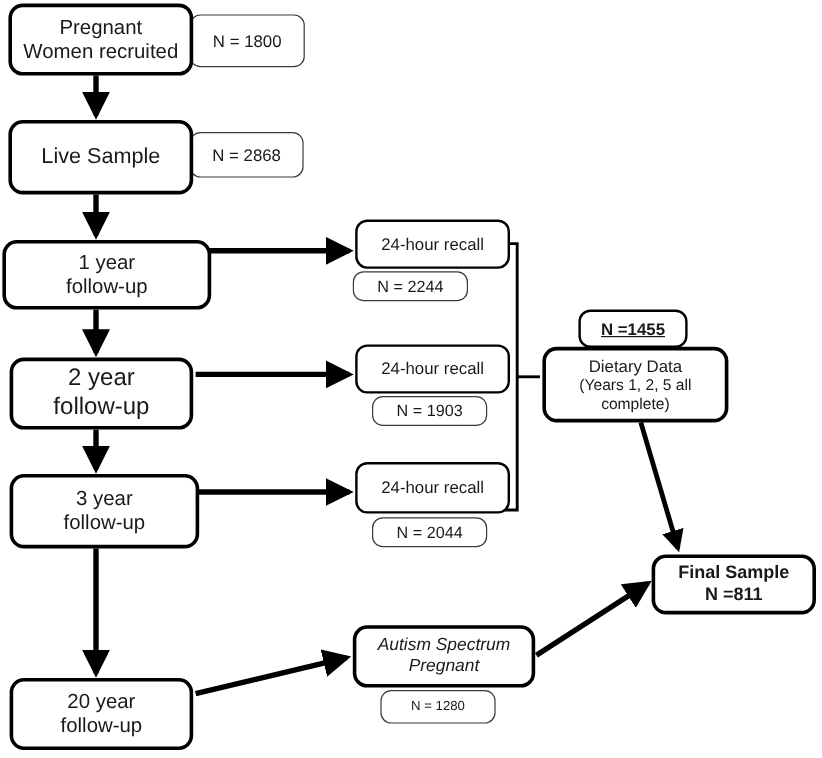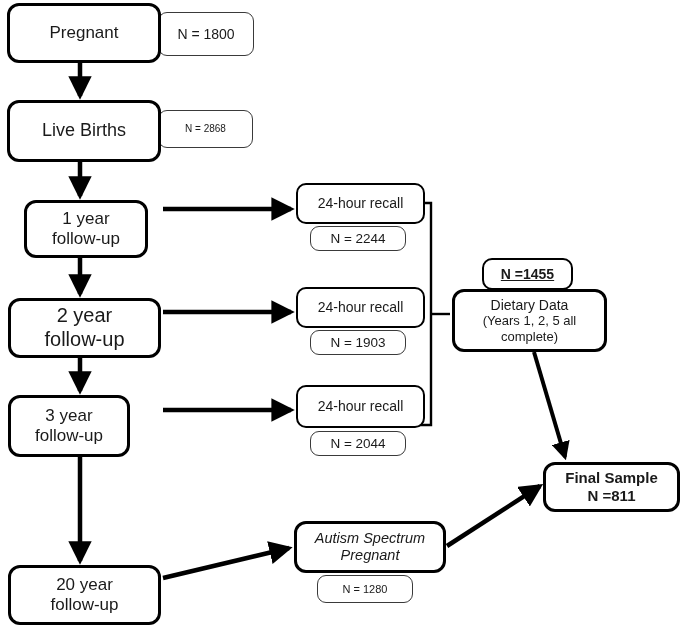--- a/index.html
+++ b/index.html
@@ -90,68 +90,69 @@
     <line x1="534" y1="352" x2="565" y2="457" stroke="#000" stroke-width="4" marker-end="url(#arrowbig)"></line>
 
     <line x1="163" y1="578" x2="289" y2="548" stroke="#000" stroke-width="4.5" marker-end="url(#arrow)"></line>
 
     <line x1="447" y1="546" x2="540" y2="486" stroke="#000" stroke-width="4.5" marker-end="url(#arrow)"></line>
   </svg>
 
   <div class="node-box" style="left:7px; top:3px; width:154px; height:60px; font-size:17px;">
     <span>
       <span class="node-label">Pregnant</span>
+      <span class="node-label">Women recruited</span>
     </span>
   </div>
 
   <div class="node-box thin" style="left:158px; top:12px; width:96px; height:44px; font-size:14px;">
     <span class="node-label">N = 1800</span>
   </div>
 
   <div class="node-box" style="left:7px; top:100px; width:154px; height:62px; font-size:18px;">
-    <span class="node-label">Live Births</span>
+    <span class="node-label">Live Sample</span>
   </div>
 
-  <div class="node-box thin" style="left:158px; top:110px; width:95px; height:38px; font-size:10px;">
+  <div class="node-box thin" style="left:158px; top:110px; width:95px; height:38px; font-size:14px;">
     <span class="node-label">N = 2868</span>
   </div>
 
-  <div class="node-box" style="left:24px; top:200px; width:124px; height:58px; font-size:17px;">
+  <div class="node-box" style="left:2px; top:200px; width:174px; height:58px; font-size:17px;">
     <span>
       <span class="node-label">1 year</span>
       <span class="node-label">follow-up</span>
     </span>
   </div>
 
   <div class="node-box" style="left:8px; top:298px; width:153px; height:60px; font-size:20px;">
     <span>
       <span class="node-label">2 year</span>
       <span class="node-label">follow-up</span>
     </span>
   </div>
 
-  <div class="node-box" style="left:8px; top:395px; width:122px; height:62px; font-size:17px;">
+  <div class="node-box" style="left:8px; top:395px; width:158px; height:62px; font-size:17px;">
     <span>
       <span class="node-label">3 year</span>
       <span class="node-label">follow-up</span>
     </span>
   </div>
 
   <div class="node-box" style="left:8px; top:565px; width:153px; height:60px; font-size:17px;">
     <span>
       <span class="node-label">20 year</span>
       <span class="node-label">follow-up</span>
     </span>
   </div>
 
   <div class="node-box medium" style="left:296px; top:183px; width:129px; height:41px; font-size:14px;">
     <span class="node-label">24-hour recall</span>
   </div>
 
-  <div class="node-box thin" style="left:310px; top:226px; width:96px; height:25px; font-size:13.5px;">
+  <div class="node-box thin" style="left:294px; top:226px; width:96px; height:25px; font-size:13.5px;">
     <span class="node-label">N = 2244</span>
   </div>
 
   <div class="node-box medium" style="left:296px; top:287px; width:129px; height:41px; font-size:14px;">
     <span class="node-label">24-hour recall</span>
   </div>
 
   <div class="node-box thin" style="left:310px; top:330px; width:96px; height:25px; font-size:13.5px;">
     <span class="node-label">N = 1903</span>
   </div>

